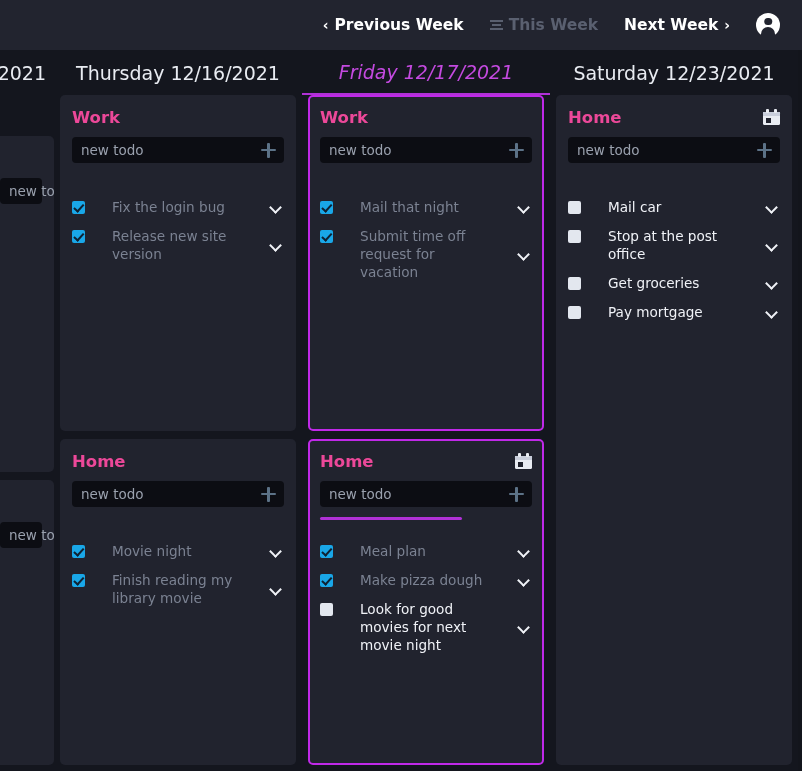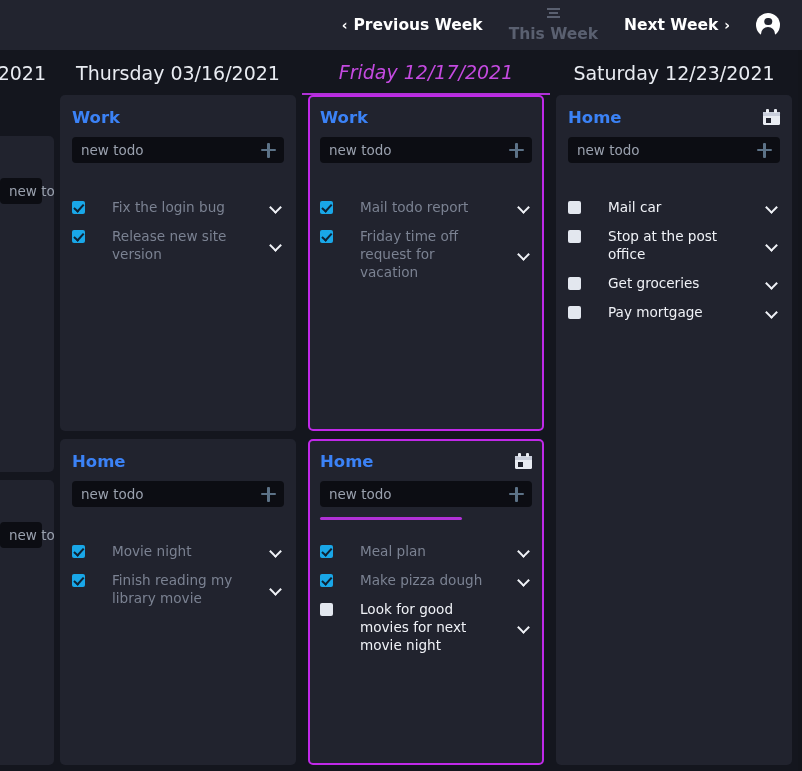--- a/index.html
+++ b/index.html
@@ -20,21 +20,21 @@
     padding-right: 22px;
     gap: 26px;
   }
   .nav-btn {
     display: flex; align-items: center; gap: 6px;
     font-size: 15.5px; font-weight: bold;
     color: #ffffff;
     cursor: pointer;
     white-space: nowrap;
   }
-  .nav-btn.disabled { color: #5a6070; cursor: default; flex-direction: column; }
+  .nav-btn.disabled { color: #5a6070; cursor: default; }
   .nav-chev { font-size: 14px; font-weight: bold; line-height: 1; }
   .list-icon { display:inline-block; width: 13px; height: 12px; position: relative; }
   .list-icon i { position:absolute; left:0; height:1.6px; background:#5a6070; display:block; }
   .list-icon i:nth-child(1){ top:1px; width:13px; }
   .list-icon i:nth-child(2){ top:5px; width:9px; left:2px; }
   .list-icon i:nth-child(3){ top:9px; width:13px; }
   .avatar-icon {
     width: 24px; height: 24px; border-radius: 50%;
     background: #ffffff; position: relative; cursor: pointer; flex: none;
   }
@@ -101,21 +101,21 @@
     padding: 8px 10px 10px 10px;
   }
   .day-col.partial .card { border-radius: 0 5px 5px 0; padding-left: 0; }
 
   .card-head {
     display: flex; align-items: center; justify-content: space-between;
     margin-bottom: 8px;
     min-height: 24px;
   }
   .card-title {
-    font-size: 16.5px; font-weight: bold; color: #3b82f6;
+    font-size: 16.5px; font-weight: bold; color: #ec4899;
     white-space: nowrap;
   }
   .cal-icon {
     width: 17px; height: 16px; position: relative; flex: none;
   }
   .cal-icon .body {
     position:absolute; left:0; top:3px; width:17px; height:13px;
     background:#e9ecf2; border-radius:1.5px;
   }
   .cal-icon .top {
@@ -240,21 +240,21 @@
           </div>
           <div class="todo-input">
             <input type="text" placeholder="new todo" style="">
           </div>
           <div class="progress-spacer"></div>
           <div class="todo-list"></div>
         </div>
       </div>
     </div>
     <div class="day-col full">
-      <div class="day-head">Thursday 03/16/2021</div>
+      <div class="day-head">Thursday 12/16/2021</div>
       <div class="col-body">
         <div class="card work">
           <div class="card-head">
             <div class="card-title">Work</div>
           </div>
           <div class="todo-input">
             <input type="text" placeholder="new todo" style="">
             <div class="plus-icon"></div>
           </div>
           <div class="progress-spacer"></div>
@@ -303,26 +303,26 @@
             <div class="card-title">Work</div>
           </div>
           <div class="todo-input">
             <input type="text" placeholder="new todo" style="">
             <div class="plus-icon"></div>
           </div>
           <div class="progress-spacer"></div>
           <div class="todo-list">
             <div class="todo-row done">
               <div class="chk on"></div>
-              <div class="todo-text">Mail todo report</div>
-              <div class="chev"></div>
-            </div>
-            <div class="todo-row done">
-              <div class="chk on"></div>
-              <div class="todo-text">Friday time off request for vacation</div>
+              <div class="todo-text">Mail that night</div>
+              <div class="chev"></div>
+            </div>
+            <div class="todo-row done">
+              <div class="chk on"></div>
+              <div class="todo-text">Submit time off request for vacation</div>
               <div class="chev"></div>
             </div>
           </div>
         </div>
         <div class="card home">
           <div class="card-head">
             <div class="card-title">Home</div>
             <div class="cal-icon">
               <span class="body"></span>
               <span class="top"></span>

